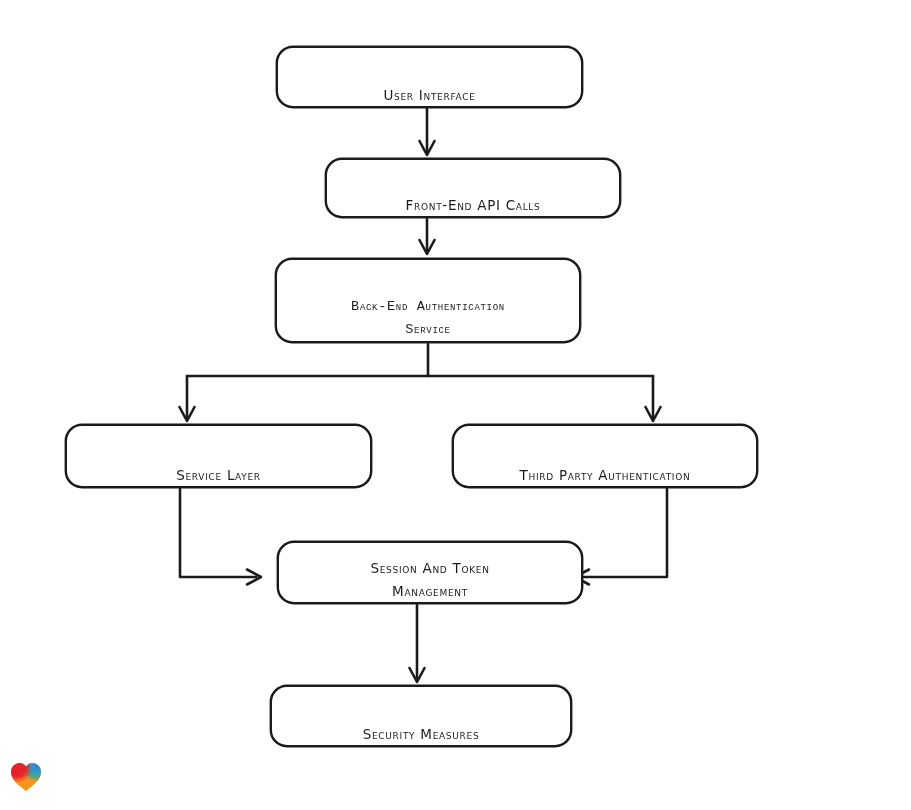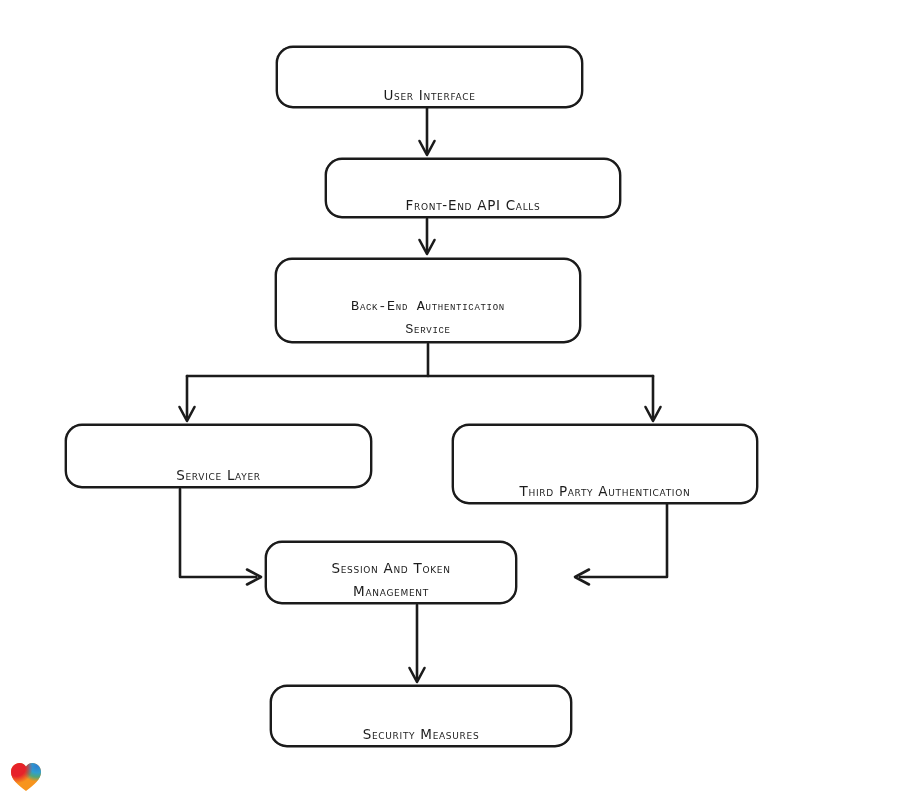--- a/index.html
+++ b/index.html
@@ -106,25 +106,25 @@
 
   <div class="node" style="left:275px; top:258px; width:306px; height:85px;font-family:Liberation Mono, monospace;">
     <span class="label">Back-End Authentication
 Service</span>
   </div>
 
   <div class="node" style="left:65px; top:424px; width:307px; height:64px;">
     <span class="label">Service Layer</span>
   </div>
 
-  <div class="node" style="left:452px; top:424px; width:306px; height:80px;">
+  <div class="node" style="left:452px; top:424px; width:306px; height:64px;">
     <span class="label">Third Party Authentication</span>
   </div>
 
-  <div class="node" style="left:265px; top:541px; width:252px; height:63px;">
+  <div class="node" style="left:277px; top:541px; width:306px; height:63px;">
     <span class="label">Session And Token
 Management</span>
   </div>
 
   <div class="node" style="left:270px; top:685px; width:302px; height:62px;">
     <span class="label">Security Measures</span>
   </div>
 
   <svg class="logo" viewBox="0 0 32 30">
     <defs>

